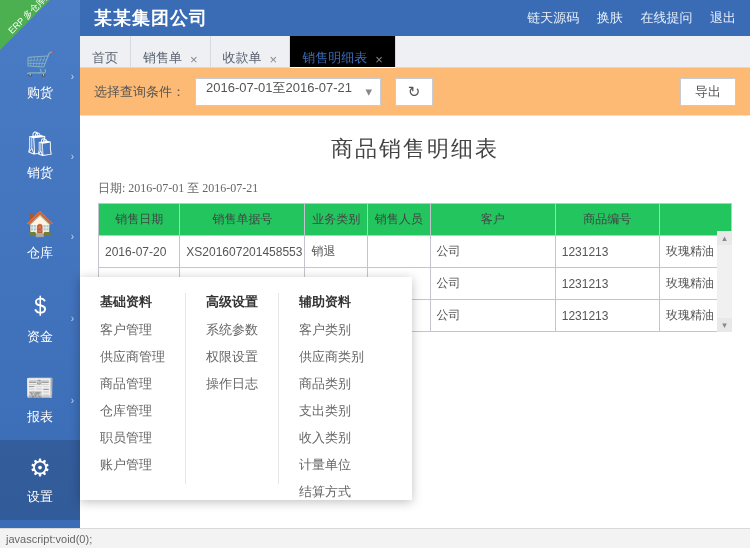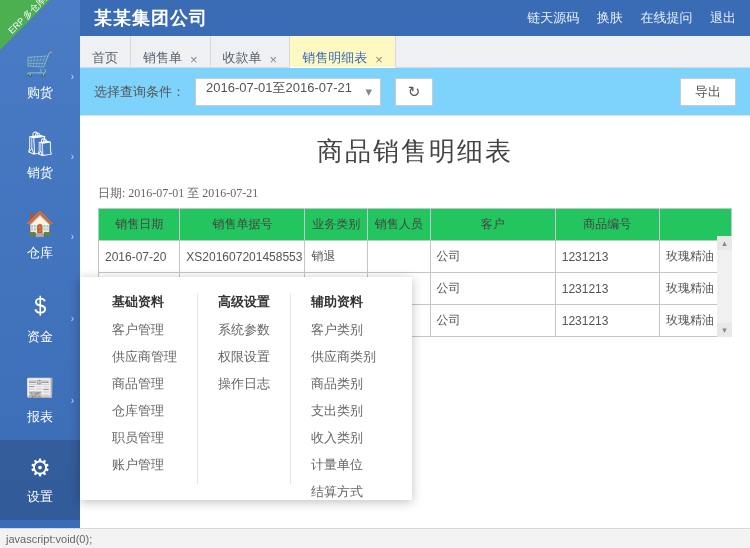--- a/index.html
+++ b/index.html
@@ -14,43 +14,43 @@
     .sidebar-item .lbl { font-size: 13px; }
     .sidebar-item .arrow { position: absolute; right: 6px; top: 50%; transform: translateY(-50%); font-size: 10px; color: rgba(255,255,255,0.7); }
     .sidebar-first { margin-top: 36px; }
     
     .header { position: absolute; left: 80px; top: 0; right: 0; height: 36px; background: #3a6bb5; color: #fff; display: flex; align-items: center; padding: 0 14px; z-index: 4; }
     .header-title { font-size: 18px; font-weight: bold; flex: 1; letter-spacing: 1px; }
     .header-links a { color: #e8f0fb; text-decoration: none; margin-left: 14px; font-size: 13px; cursor: pointer; }
     
     .tabs { position: absolute; left: 80px; top: 36px; right: 0; height: 32px; background: #eef0f3; border-bottom: 1px solid #d6d9de; display: flex; z-index: 4; }
     .tab { display: flex; align-items: flex-end; padding: 0 12px; border-right: 1px solid #d6d9de; color: #5a6270; cursor: pointer; font-size: 13px; background: #eef0f3; }
-    .tab.active { background: #fef9c3; color: #3a6bb5; border-bottom: 1px solid #fff; margin-bottom: -1px; }
+    .tab.active { background: #000000; color: #3a6bb5; border-bottom: 1px solid #fff; margin-bottom: -1px; }
     .tab .close { margin-left: 8px; font-size: 13px; color: #888; }
     
-    .toolbar { position: absolute; left: 80px; top: 68px; right: 0; height: 48px; background: #7dd3fc; border-bottom: 1px solid #e2e4e8; display: flex; align-items: center; padding: 0 14px; z-index: 3; }
+    .toolbar { position: absolute; left: 80px; top: 68px; right: 0; height: 48px; background: #fdba74; border-bottom: 1px solid #e2e4e8; display: flex; align-items: center; padding: 0 14px; z-index: 3; }
     .toolbar-lbl { color: #555; margin-right: 10px; }
     .date-select { border: 1px solid #c7ccd4; height: 28px; padding: 0 28px 0 10px; color: #555; position: relative; background: #fff; font-size: 13px; cursor: pointer; }
     .date-select::after { content: '▾'; position: absolute; right: 8px; top: 5px; color: #888; }
     .btn { border: 1px solid #c7ccd4; background: #fff; height: 28px; width: 38px; display: inline-flex; align-items: center; justify-content: center; margin-left: 14px; cursor: pointer; font-size: 15px; color: #555; }
     .export-btn { margin-left: auto; width: auto; padding: 0 14px; font-size: 13px; }
     
     .content { position: absolute; left: 80px; top: 116px; right: 0; bottom: 20px; background: #fff; z-index: 2; padding: 18px; overflow: hidden; }
-    .report-title { text-align: center; font-size: 26px; color: #444; margin-bottom: 16px; font-weight: normal; letter-spacing: 2px; }
+    .report-title { text-align: center; font-size: 22px; color: #444; margin-bottom: 16px; font-weight: normal; letter-spacing: 2px; }
     .date-range-lbl { color: #666; font-size: 12px; margin-bottom: 6px; font-family: Liberation Serif, serif; }
     .data-table-wrap { position: relative; }
     .data-table { width: 100%; border-collapse: collapse; table-layout: fixed; }
     .data-table th, .data-table td { border: 1px solid #c2c5cb; padding: 7px 6px; font-size: 12px; text-align: left; white-space: nowrap; overflow: hidden; }
     .data-table th { background: #22c55e; text-align: center; font-weight: normal; color: #444; }
     .data-table td { color: #555; }
     .scrollbar { position: absolute; right: 0; top: 28px; width: 15px; bottom: 0; }
     .scrollbar .sb-up, .scrollbar .sb-down { height: 14px; background: #e8e8e8; text-align: center; font-size: 9px; color: #888; cursor: pointer; line-height: 14px; }
     .scrollbar .sb-track { background: #f0f0f0; height: calc(100% - 28px); }
     
-    .popup-menu { position: absolute; left: 80px; top: 277px; width: 332px; height: 223px; background: #fff; box-shadow: 0 2px 10px rgba(0,0,0,0.25); z-index: 20; display: flex; padding: 16px 12px; }
+    .popup-menu { position: absolute; left: 80px; top: 277px; width: 332px; height: 223px; background: #fff; box-shadow: 0 2px 10px rgba(0,0,0,0.25); z-index: 20; display: flex; padding: 16px 0; }
     .popup-col { flex: 0 0 auto; padding: 0 20px; border-right: 1px solid #e4e6ea; }
     .popup-col:last-child { border-right: none; }
     .popup-col h4 { font-size: 13px; color: #333; font-weight: bold; margin-bottom: 10px; }
     .popup-col a { display: block; font-size: 13px; color: #666; margin-bottom: 9px; cursor: pointer; text-decoration: none; }
     
     .bg-image { position: absolute; left: 0; bottom: 20px; width: 110px; height: 95px; background: linear-gradient(160deg, #d4a354, #c28830); z-index: 1; opacity: 0.8; }
     
     .status-bar { position: absolute; left: 0; bottom: 0; right: 0; height: 20px; background: #f3f3f3; border-top: 1px solid #d9d9d9; padding: 0 6px; font-size: 11px; color: #666; display: flex; align-items: center; z-index: 30; }
   </style>
 </head>

